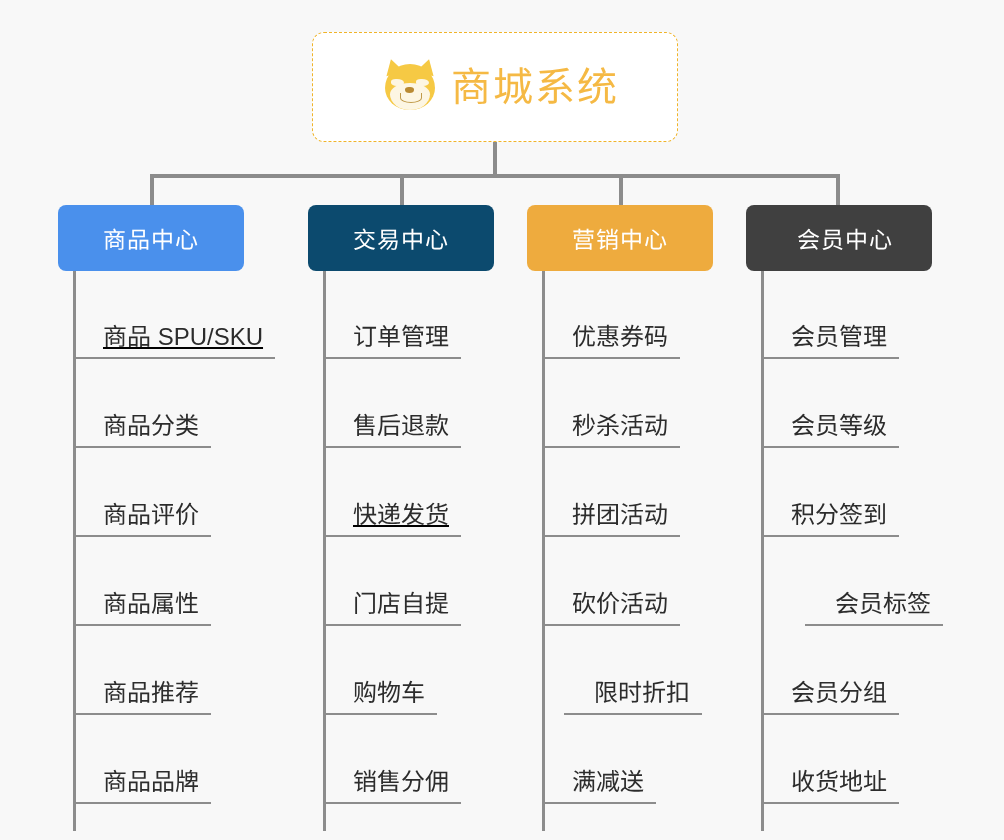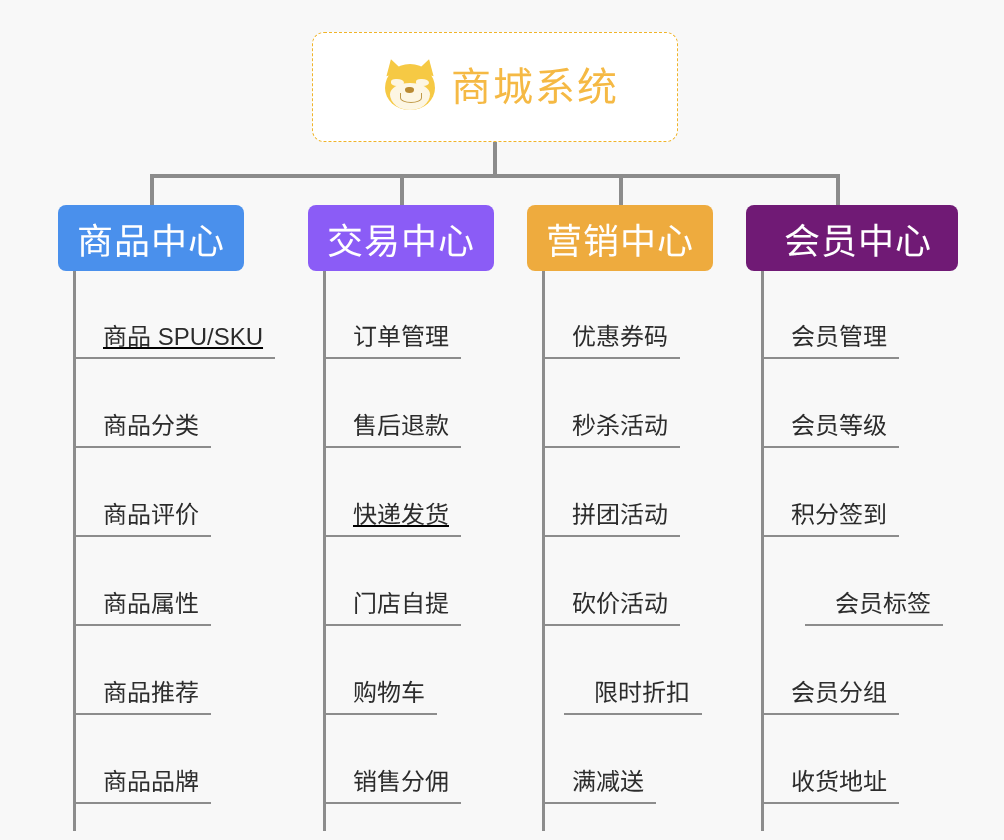--- a/index.html
+++ b/index.html
@@ -69,21 +69,21 @@
     position: absolute;
     top: 0;
     left: 0;
     box-sizing: border-box;
     height: 66px;
     border-radius: 8px;
     display: flex;
     align-items: center;
     justify-content: center;
     color: #ffffff;
-    font-size: 36px;
+    font-size: 23px;
     letter-spacing: 1px;
     white-space: nowrap;
   }
   
   .branch-spine {
     position: absolute;
     width: 3px;
     background: #8c8c8c;
   }
 
@@ -201,21 +201,21 @@
     </div>
     <div class="sub-item" style="left:15px; top:422px;">
       <span class="sub-item-label">商品推荐</span>
     </div>
     <div class="sub-item" style="left:15px; top:511px;">
       <span class="sub-item-label">商品品牌</span>
     </div>
   </div>
 
   <div class="branch" style="left:308px;">
-    <div class="branch-head" style="width:186px; background:#8b5cf6;">
+    <div class="branch-head" style="width:186px; background:#0c4a6e;">
       <span>交易中心</span>
     </div>
     <div class="branch-spine" style="left:15px; top:66px; height:560px;"></div>
 
     <div class="sub-item" style="left:15px; top:66px;">
       <span class="sub-item-label">订单管理</span>
     </div>
     <div class="sub-item" style="left:15px; top:155px;">
       <span class="sub-item-label">售后退款</span>
     </div>
@@ -253,21 +253,21 @@
     </div>
     <div class="sub-item" style="left:15px; top:422px;padding-left:22px;">
       <span class="sub-item-label">限时折扣</span>
     </div>
     <div class="sub-item" style="left:15px; top:511px;">
       <span class="sub-item-label">满减送</span>
     </div>
   </div>
 
   <div class="branch" style="left:746px;">
-    <div class="branch-head" style="width:212px; background:#701a75;padding-left:12px;">
+    <div class="branch-head" style="width:186px; background:#404040;padding-left:12px;">
       <span>会员中心</span>
     </div>
     <div class="branch-spine" style="left:15px; top:66px; height:560px;"></div>
 
     <div class="sub-item" style="left:15px; top:66px;">
       <span class="sub-item-label">会员管理</span>
     </div>
     <div class="sub-item" style="left:15px; top:155px;">
       <span class="sub-item-label">会员等级</span>
     </div>

